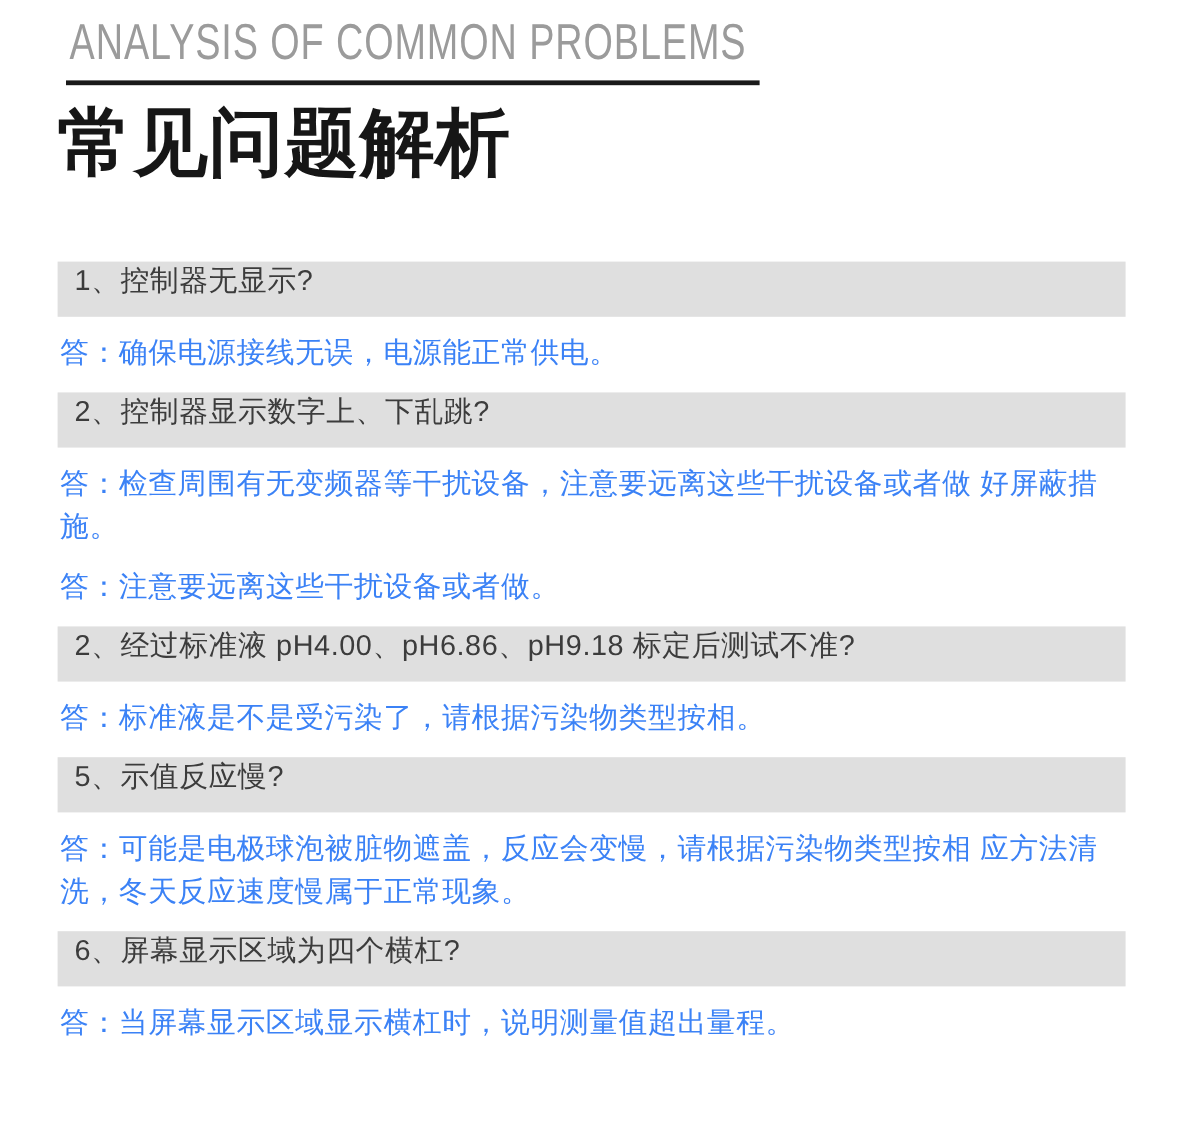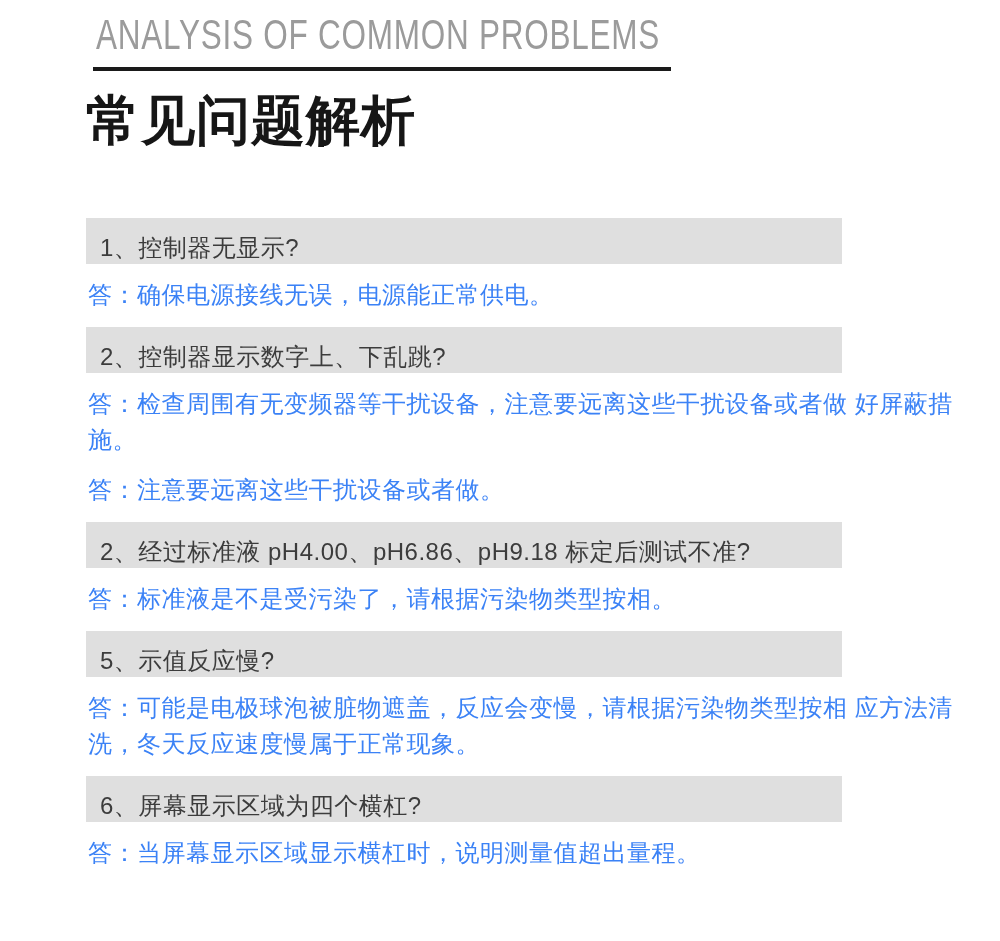--- a/index.html
+++ b/index.html
@@ -6,21 +6,21 @@
   html, body {
     background: #ffffff;
     font-family: "Liberation Sans", "DejaVu Sans", sans-serif;
   }
   .page {
     position: relative;
     width: 1000px;
     height: 941px;
     background: #ffffff;
     overflow: hidden;
-    padding-left: 86px;
+    padding-left: 48px;
   }
   
   .subtitle-en {
     margin: 12px 0 0 10px;
     font-size: 42px;
     line-height: 46px;
     font-weight: normal;
     color: #9b9b9b;
     letter-spacing: 1px;
     transform: scaleX(0.75);
@@ -28,38 +28,38 @@
     white-space: nowrap;
   }
   .divider {
     margin: 9px 0 0 7px;
     width: 578px;
     height: 4px;
     background: #1a1a1a;
   }
   .title-zh {
     margin-top: 10px;
-    font-size: 54px;
+    font-size: 62px;
     line-height: 78px;
     font-weight: bold;
     color: #161616;
     letter-spacing: 1px;
     white-space: nowrap;
   }
   
   .faq-list {
     margin-top: 59px;
   }
   .faq-item { }
   .question-bar {
-    width: 756px;
+    width: 890px;
     height: 46px;
     background: #dfdfdf;
     display: flex;
-    align-items: flex-end;
+    align-items: flex-start;
     padding-left: 14px;
   }
   .question-text {
     font-size: 24px;
     color: #3c3c3c;
     letter-spacing: 0.5px;
     white-space: nowrap;
   }
   .answer-text {
     margin: 13px 0 14px 2px;

